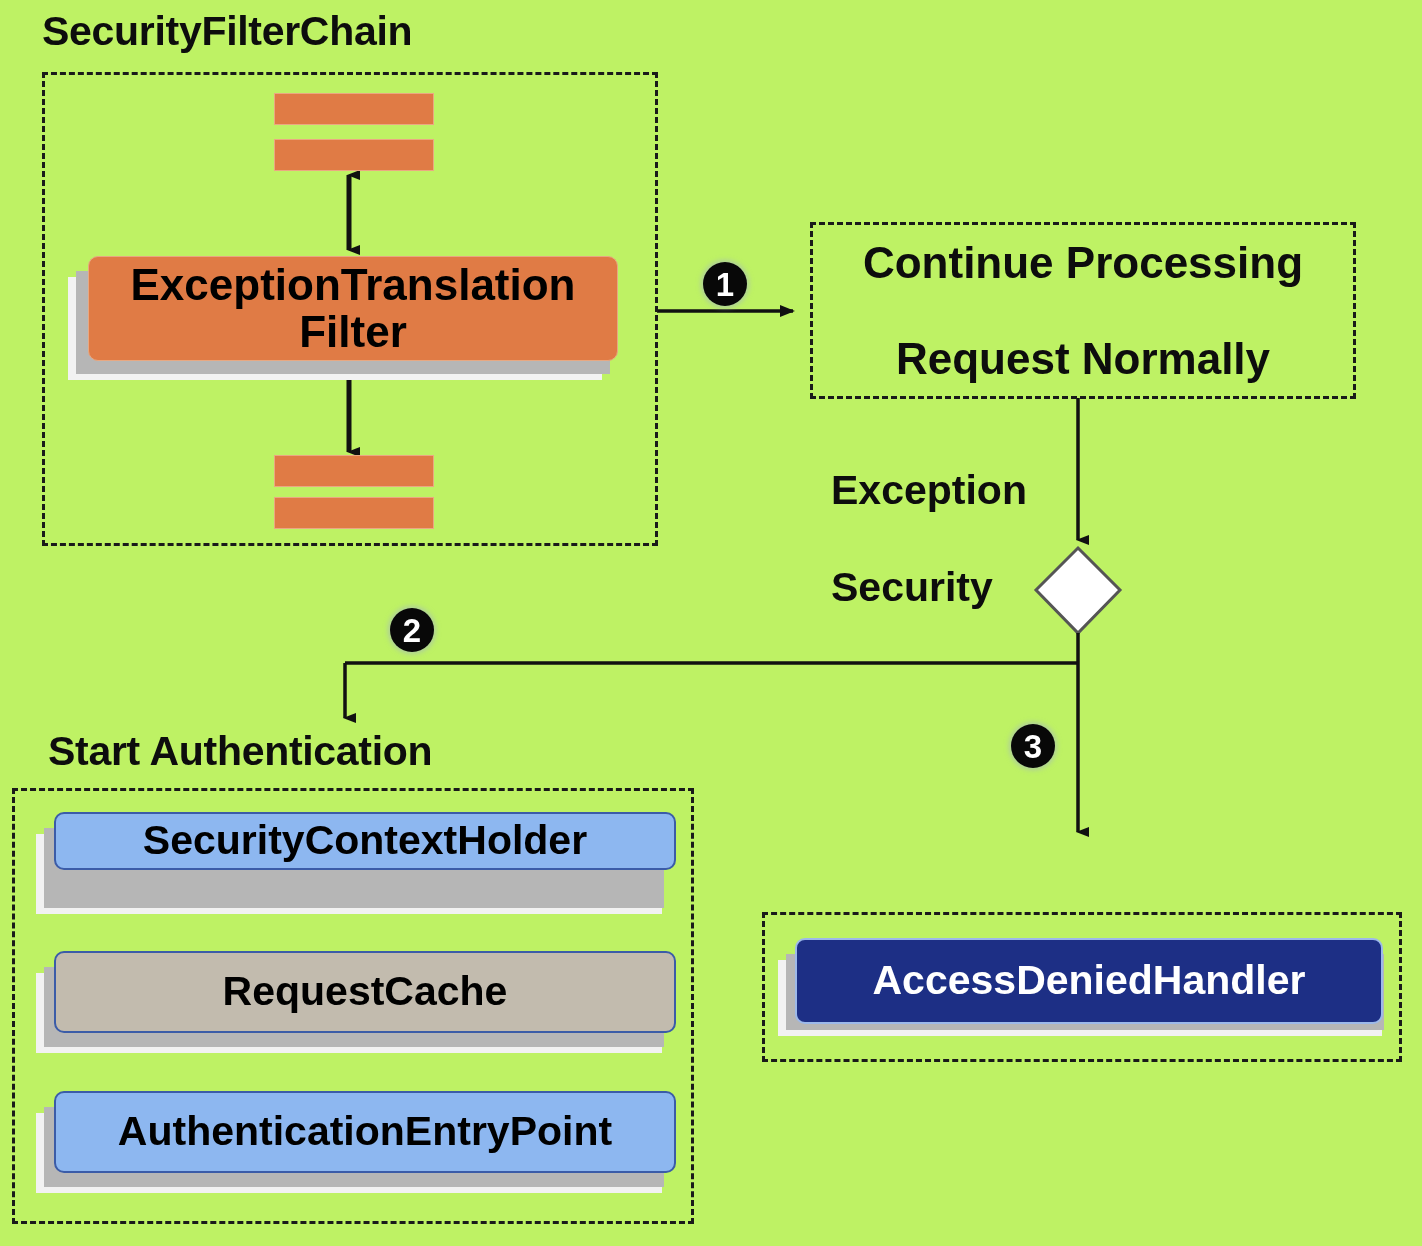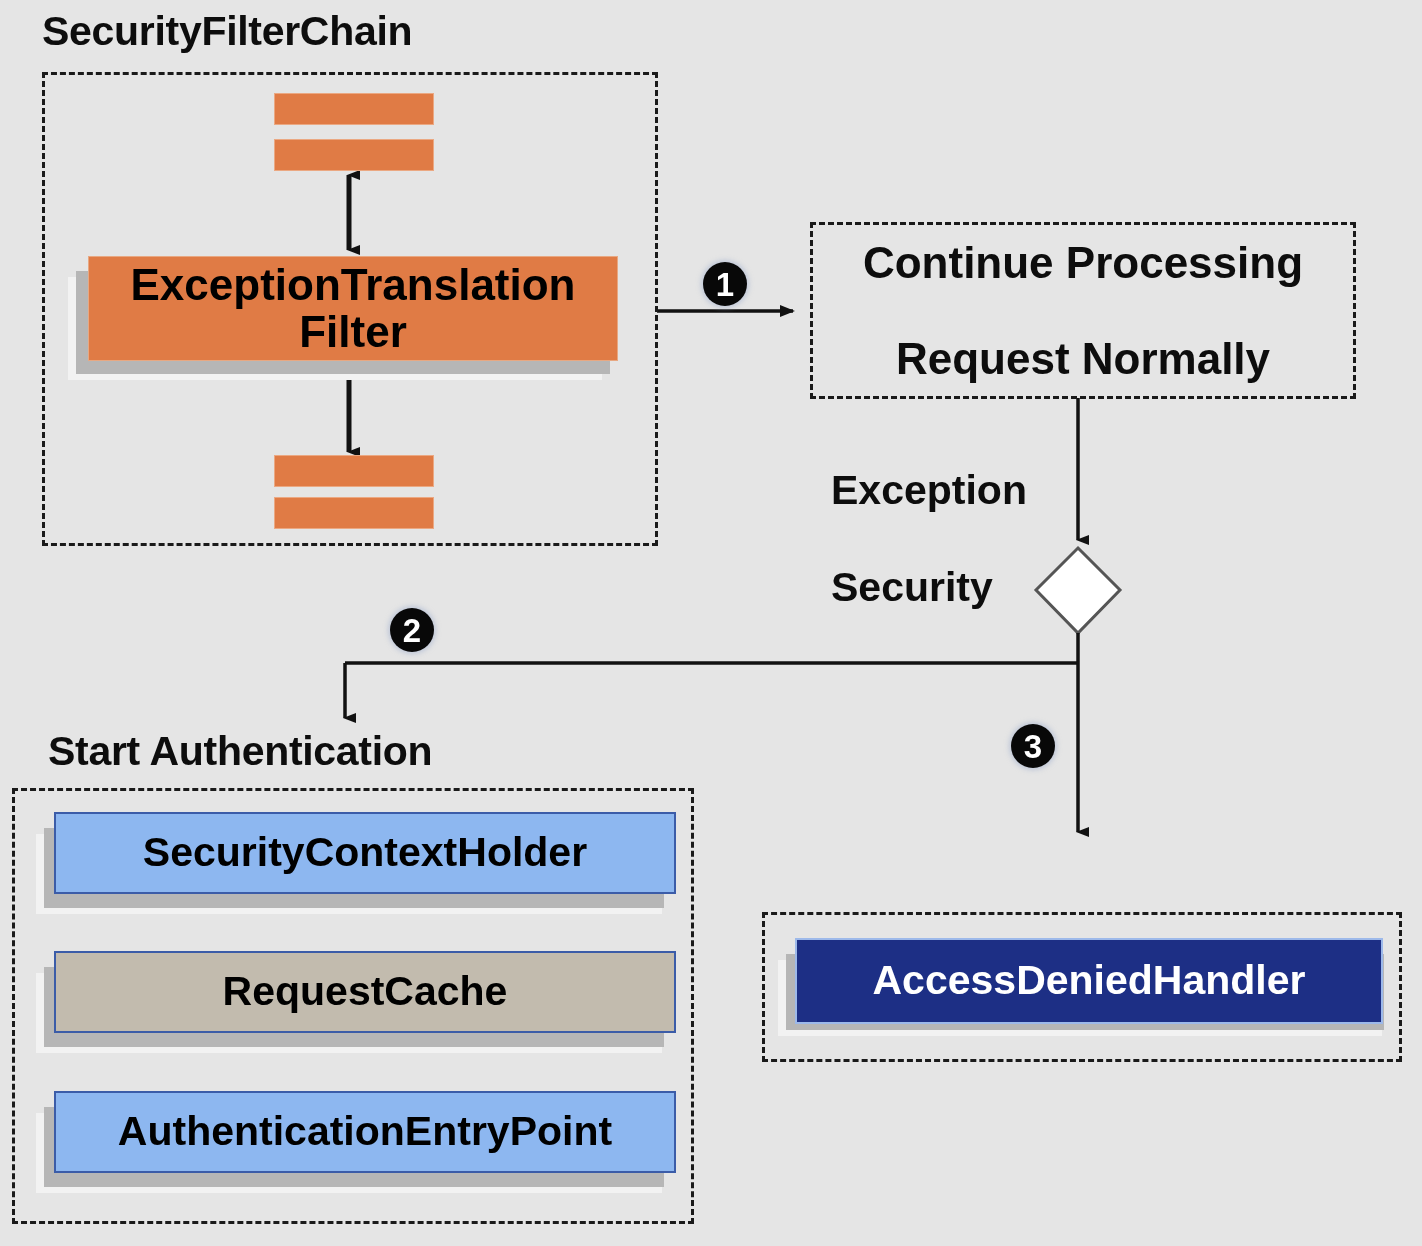--- a/index.html
+++ b/index.html
@@ -7,21 +7,21 @@
     padding: 0;
     background: #ffffff;
   }
   body {
     font-family: "Liberation Sans", sans-serif;
   }
   #canvas {
     position: relative;
     width: 1422px;
     height: 1246px;
-    background: #e5e5e5;
+    background: #bef264;
     overflow: hidden;
   }
 
   
   .group-box {
     position: absolute;
     border: 3px dashed #1a1a1a;
     box-sizing: border-box;
     background: transparent;
   }
@@ -37,20 +37,21 @@
   
   .card {
     position: absolute;
     box-sizing: border-box;
     display: flex;
     align-items: center;
     justify-content: center;
     text-align: right;
     font-weight: bold;
     line-height: 1.06;
+    border-radius: 10px;
   }
   .shadow-far {
     position: absolute;
     background: #f2f2f2;
   }
   .shadow-near {
     position: absolute;
     background: #b6b6b6;
   }
 
@@ -206,21 +207,21 @@
 
   <div class="badge" style="left:390px; top:608px;">2</div>
   <div class="badge" style="left:1011px; top:724px;">3</div>
 
   <div class="group-title" style="left:48px; top:728px;">Start Authentication</div>
 
   <div class="group-box" style="left:12px; top:788px; width:682px; height:436px;"></div>
 
   <div class="shadow-far" style="left:36px; top:834px; width:626px; height:80px;"></div>
   <div class="shadow-near" style="left:44px; top:828px; width:620px; height:80px;"></div>
-  <div class="card card-blue" style="left:54px; top:812px; width:622px; height:82px;">
+  <div class="card card-blue" style="left:54px; top:812px; width:622px; height:58px;">
     <span>SecurityContextHolder</span>
   </div>
 
   <div class="shadow-far" style="left:36px; top:973px; width:626px; height:80px;"></div>
   <div class="shadow-near" style="left:44px; top:967px; width:620px; height:80px;"></div>
   <div class="card card-tan" style="left:54px; top:951px; width:622px; height:82px;">
     <span>RequestCache</span>
   </div>
 
   <div class="shadow-far" style="left:36px; top:1113px; width:626px; height:80px;"></div>

